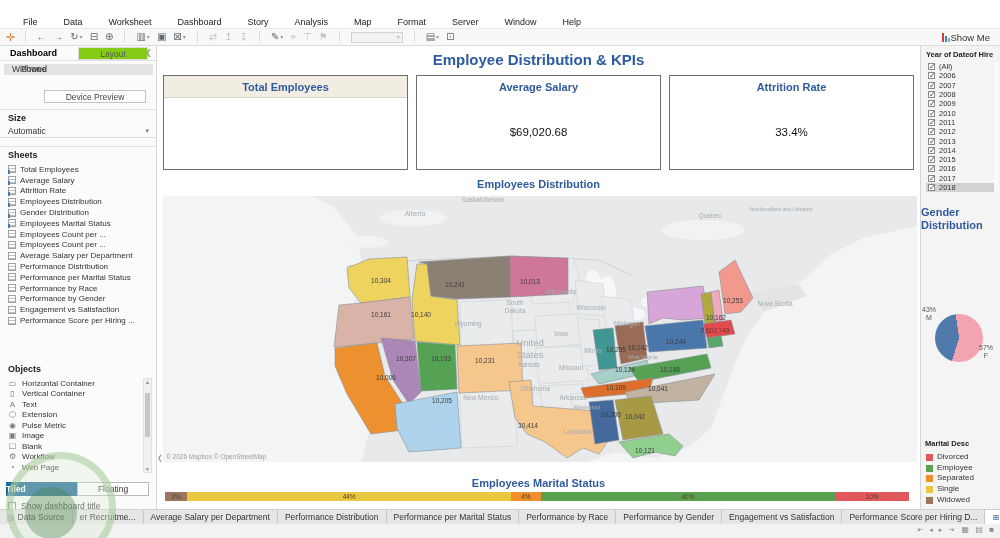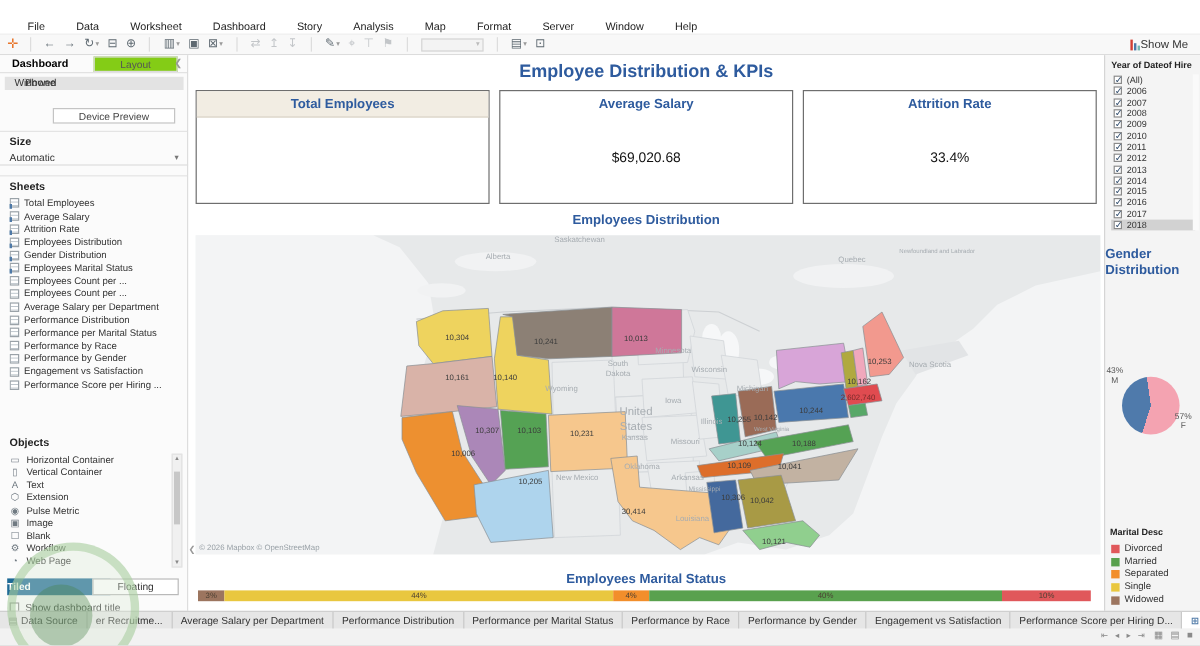--- a/index.html
+++ b/index.html
@@ -531,21 +531,21 @@
       <div>F</div>
     </div>
     <div class="legend-title">Marital Desc</div>
     <div class="legend-list">
         <div class="legend-item">
           <span class="legend-swatch" style="background: rgb(224, 88, 91);"></span>
           <span>Divorced</span>
         </div>
         <div class="legend-item">
           <span class="legend-swatch" style="background: rgb(89, 161, 78);"></span>
-          <span>Married</span>
+          <span>Employee</span>
         </div>
         <div class="legend-item">
           <span class="legend-swatch" style="background: rgb(242, 142, 43);"></span>
           <span>Separated</span>
         </div>
         <div class="legend-item">
           <span class="legend-swatch" style="background: rgb(233, 199, 63);"></span>
           <span>Single</span>
         </div>
         <div class="legend-item">

